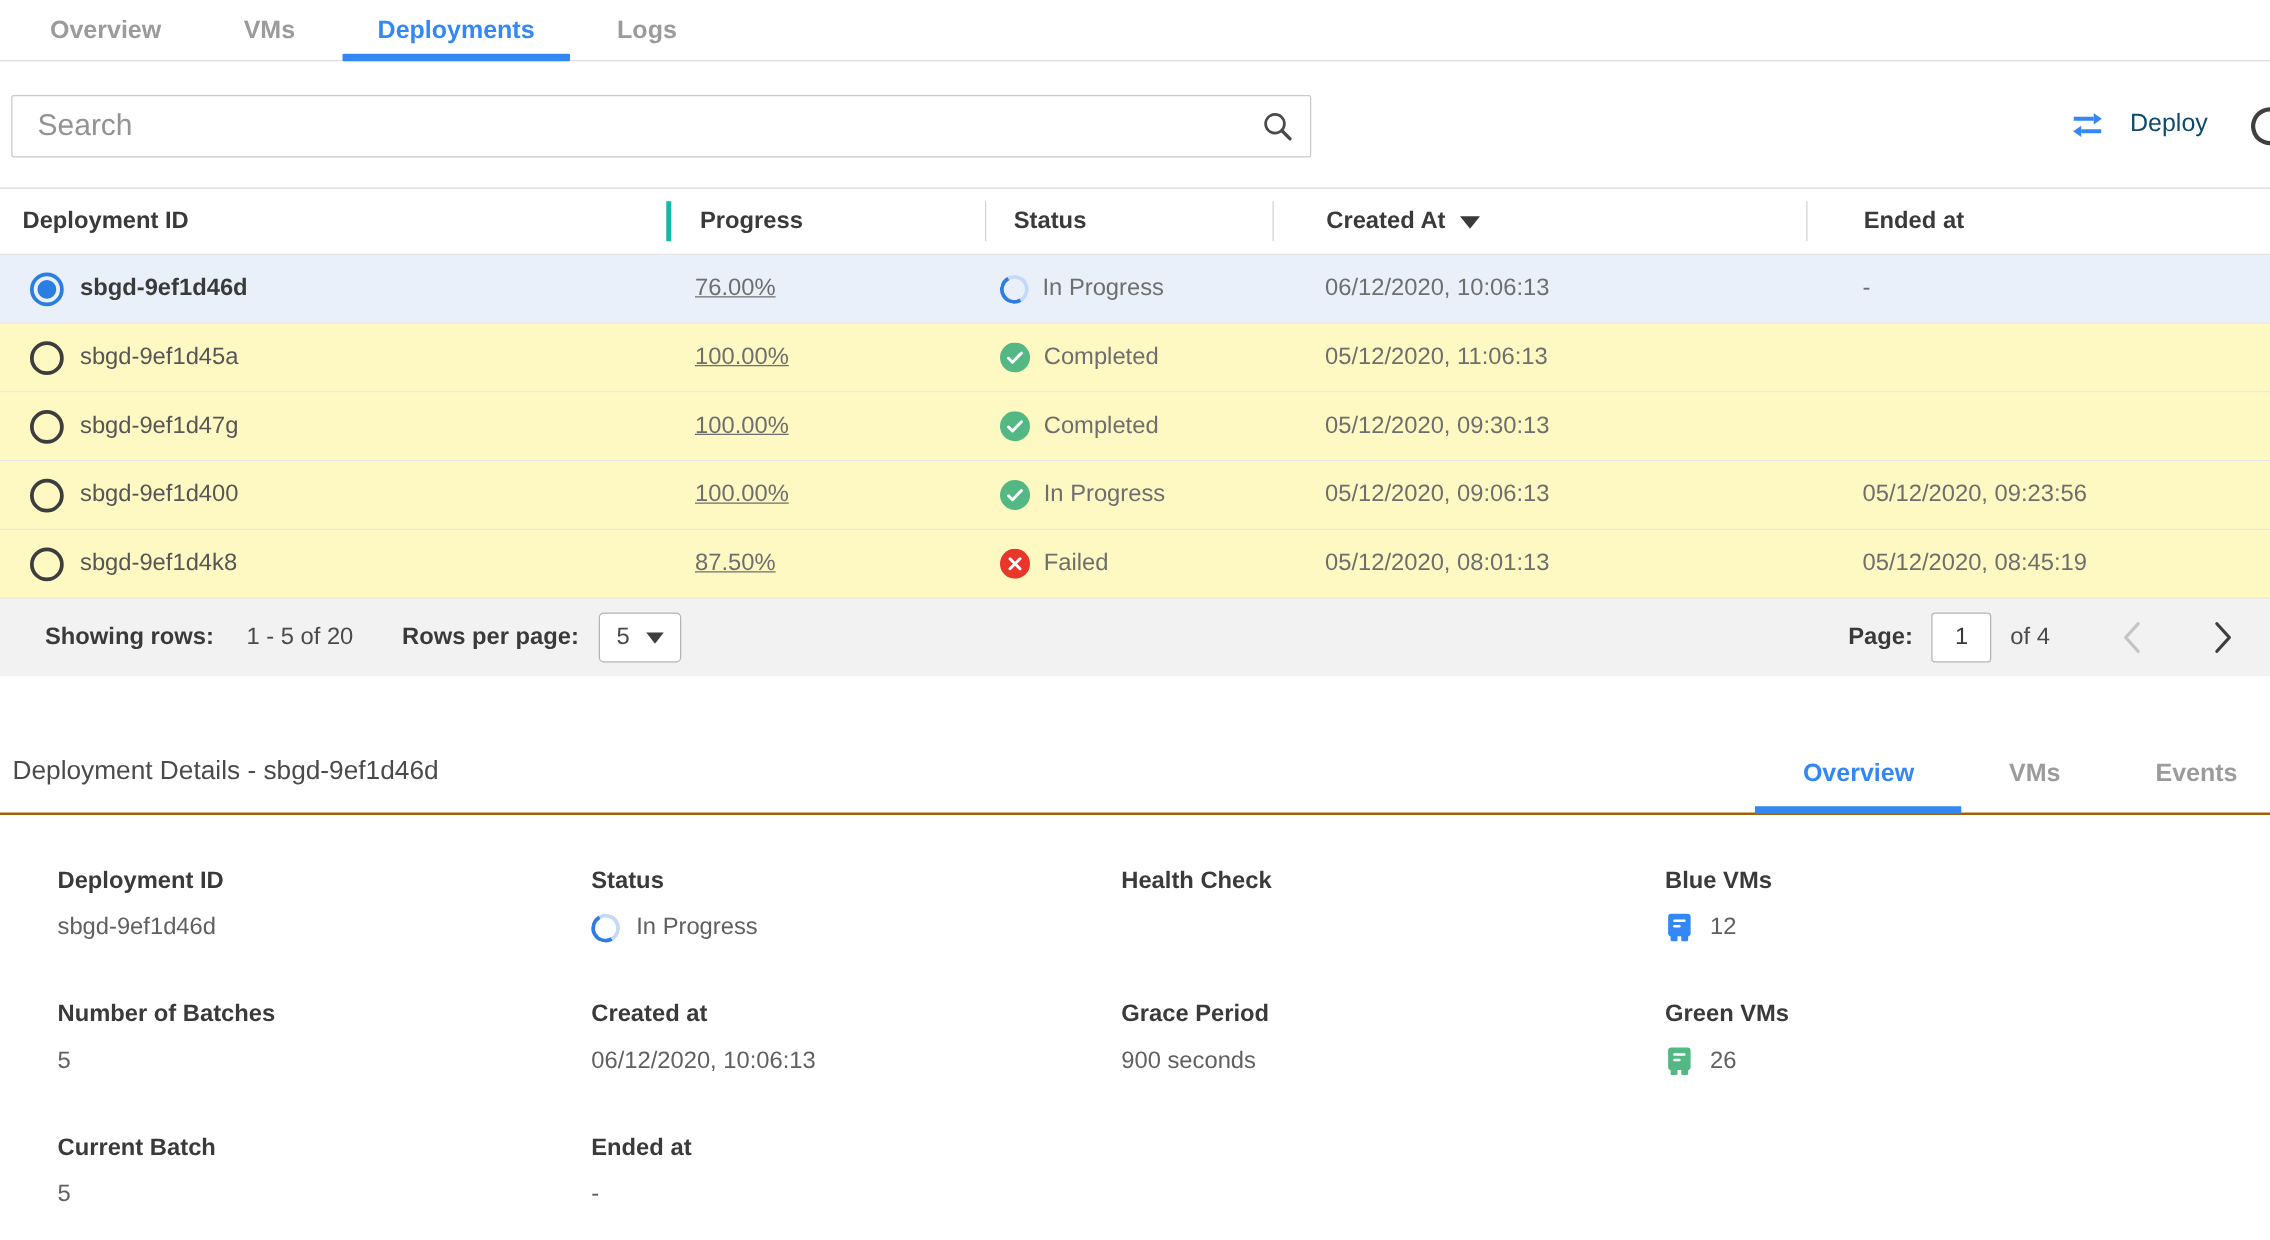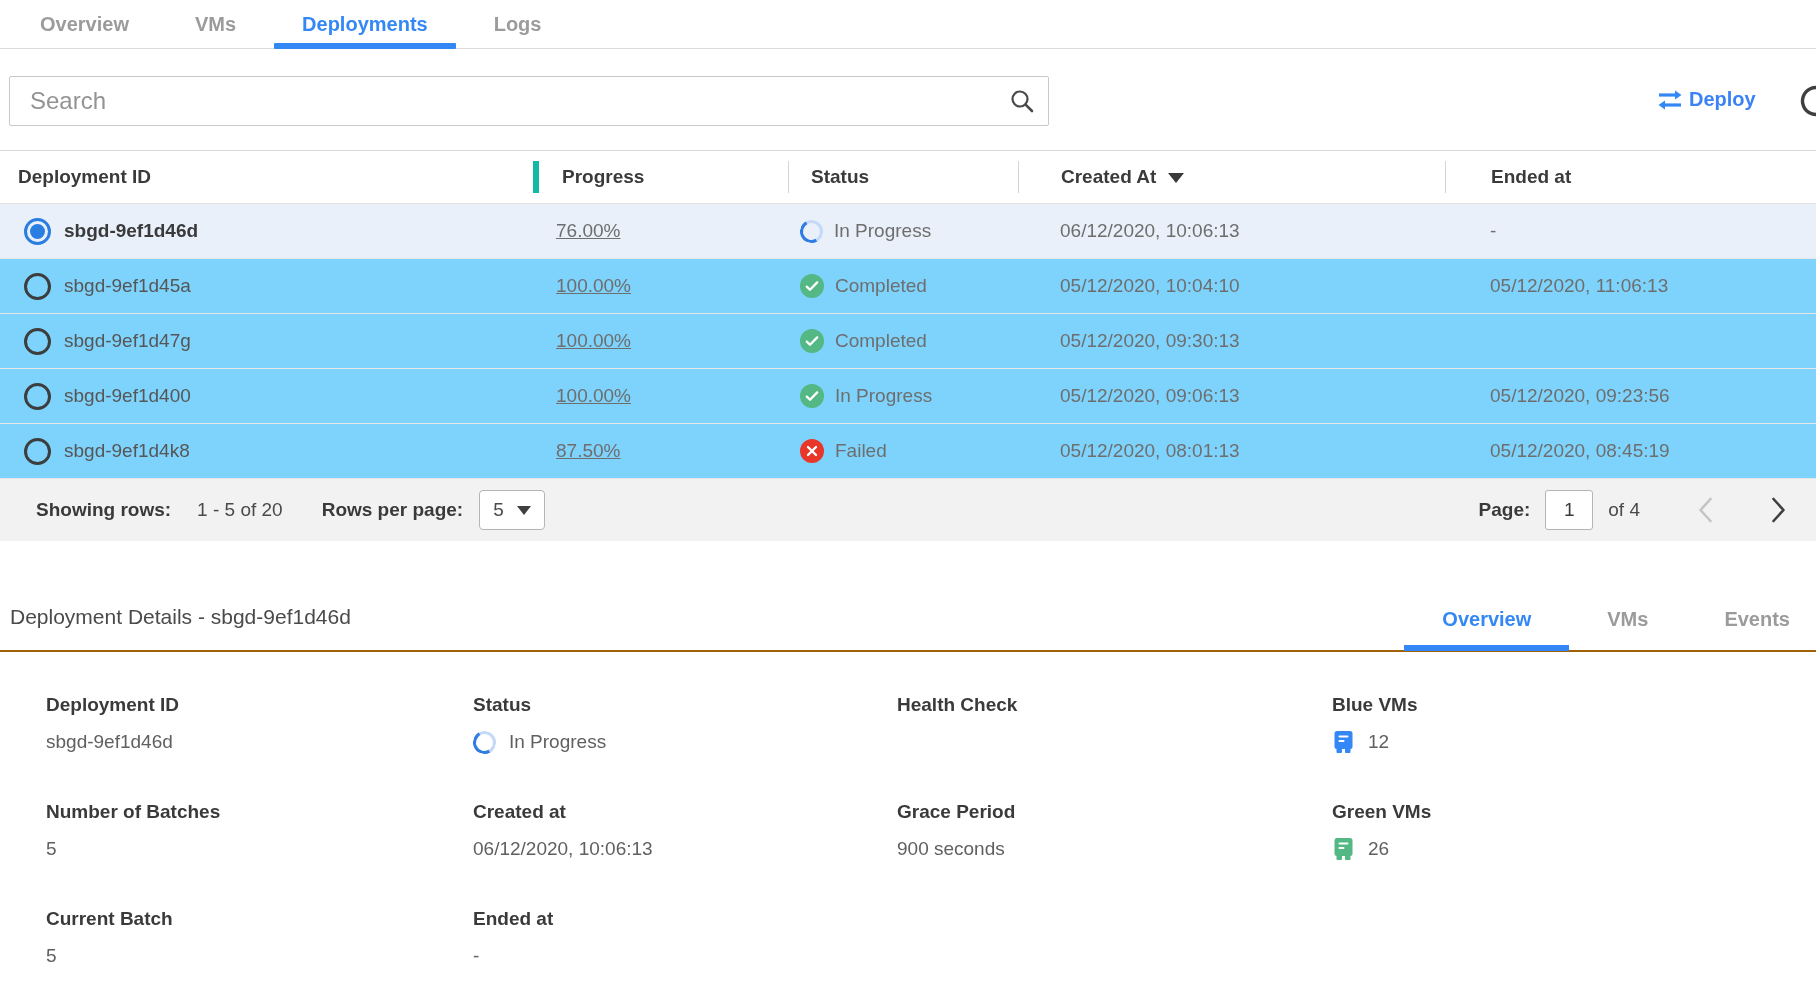--- a/index.html
+++ b/index.html
@@ -29,45 +29,45 @@
   .toolbar { position:relative; height:101px; }
   .search-wrap { position:absolute; left:9px; top:27px; width:1040px; height:50px; }
   .search-input {
     width:100%; height:100%; border:1px solid #c9c9c9; border-radius:2px;
     padding:0 52px 0 20px; font-size:24px; color:#444; outline:none;
     font-family:"Liberation Sans","DejaVu Sans",sans-serif;
   }
   .search-input::placeholder { color:#939393; }
   .search-icon { position:absolute; right:14px; top:12px; width:26px; height:26px; }
   .deploy-btn {
-    position:absolute; left:1650px; top:38px; display:flex; align-items:center; gap:5px;
-    color:#3b82f6; font-size:20px; font-weight:bold; cursor:pointer; background:none; border:none;
+    position:absolute; left:1650px; top:38px; display:flex; align-items:center; gap:20px;
+    color:#0c4a6e; font-size:20px; font-weight:normal; cursor:pointer; background:none; border:none;
     font-family:"Liberation Sans","DejaVu Sans",sans-serif;
   }
   .refresh-icon { position:absolute; left:1798px; top:34px; width:36px; height:36px; cursor:pointer; }
 
   
   .grid-cols { display:grid; grid-template-columns:533px 255px 230px 427px 1fr; }
   .thead {
     height:54px; border-top:1px solid #d9d9d9; border-bottom:1px solid #e2e2e2;
     align-items:center; font-size:19px; font-weight:bold; color:#3a3a3a;
   }
   .th { display:flex; align-items:center; gap:12px; height:32px; }
   .thead > :nth-child(1) { padding-left:18px; }
-  .thead > :nth-child(2) { padding-left:23px; border-left:6px solid #14b8a6; }
+  .thead > :nth-child(2) { padding-left:23px; border-left:4px solid #14b8a6; }
   .thead > :nth-child(3) { padding-left:22px; border-left:1px solid #d4d4d4; }
   .thead > :nth-child(4) { padding-left:42px; border-left:1px solid #d4d4d4; }
   .thead > :nth-child(5) { padding-left:45px; border-left:1px solid #d4d4d4; }
   .sort-caret {
     width:0; height:0; border-left:8px solid transparent; border-right:8px solid transparent;
     border-top:10px solid #3a3a3a; margin-top:2px;
   }
   .trow {
     height:55px; align-items:center; font-size:19px; color:#6e6e6e;
-    border-bottom:1px solid #e6e6e6; cursor:pointer; background:#7dd3fc;
+    border-bottom:1px solid #e6e6e6; cursor:pointer; background:#fef9c3;
   }
   .trow.selected { background:#e9f0fa; }
   .trow > :nth-child(1) { padding-left:24px; display:flex; align-items:center; gap:13px; }
   .trow > :nth-child(2) { padding-left:23px;text-decoration:underline; }
   .trow > :nth-child(3) { padding-left:12px; display:flex; align-items:center; gap:11px; }
   .trow > :nth-child(4) { padding-left:42px; }
   .trow > :nth-child(5) { padding-left:45px; }
   .id-text { color:#565656; }
   .trow.selected .id-text { font-weight:bold; color:#3a3a3a; }
 
@@ -203,21 +203,20 @@
         <span class="id-text">sbgd-9ef1d45a</span>
       </div>
       <div>100.00%</div>
       <div>
         <svg class="status-svg" width="24" height="24" viewBox="0 0 24 24">
           <circle cx="12" cy="12" r="12" fill="#53b883"></circle>
           <path d="M6.8 12.6l3.2 3.2 7.2-7.4" stroke="#fff" stroke-width="2.3" fill="none" stroke-linecap="round" stroke-linejoin="round"></path>
         </svg>
         <span>Completed</span>
       </div>
-      <div>05/12/2020, 10:04:10</div>
       <div>05/12/2020, 11:06:13</div>
     </div>
 
     <div class="trow grid-cols">
       <div>
         <span class="radio"></span>
         <span class="id-text">sbgd-9ef1d47g</span>
       </div>
       <div>100.00%</div>
       <div>

